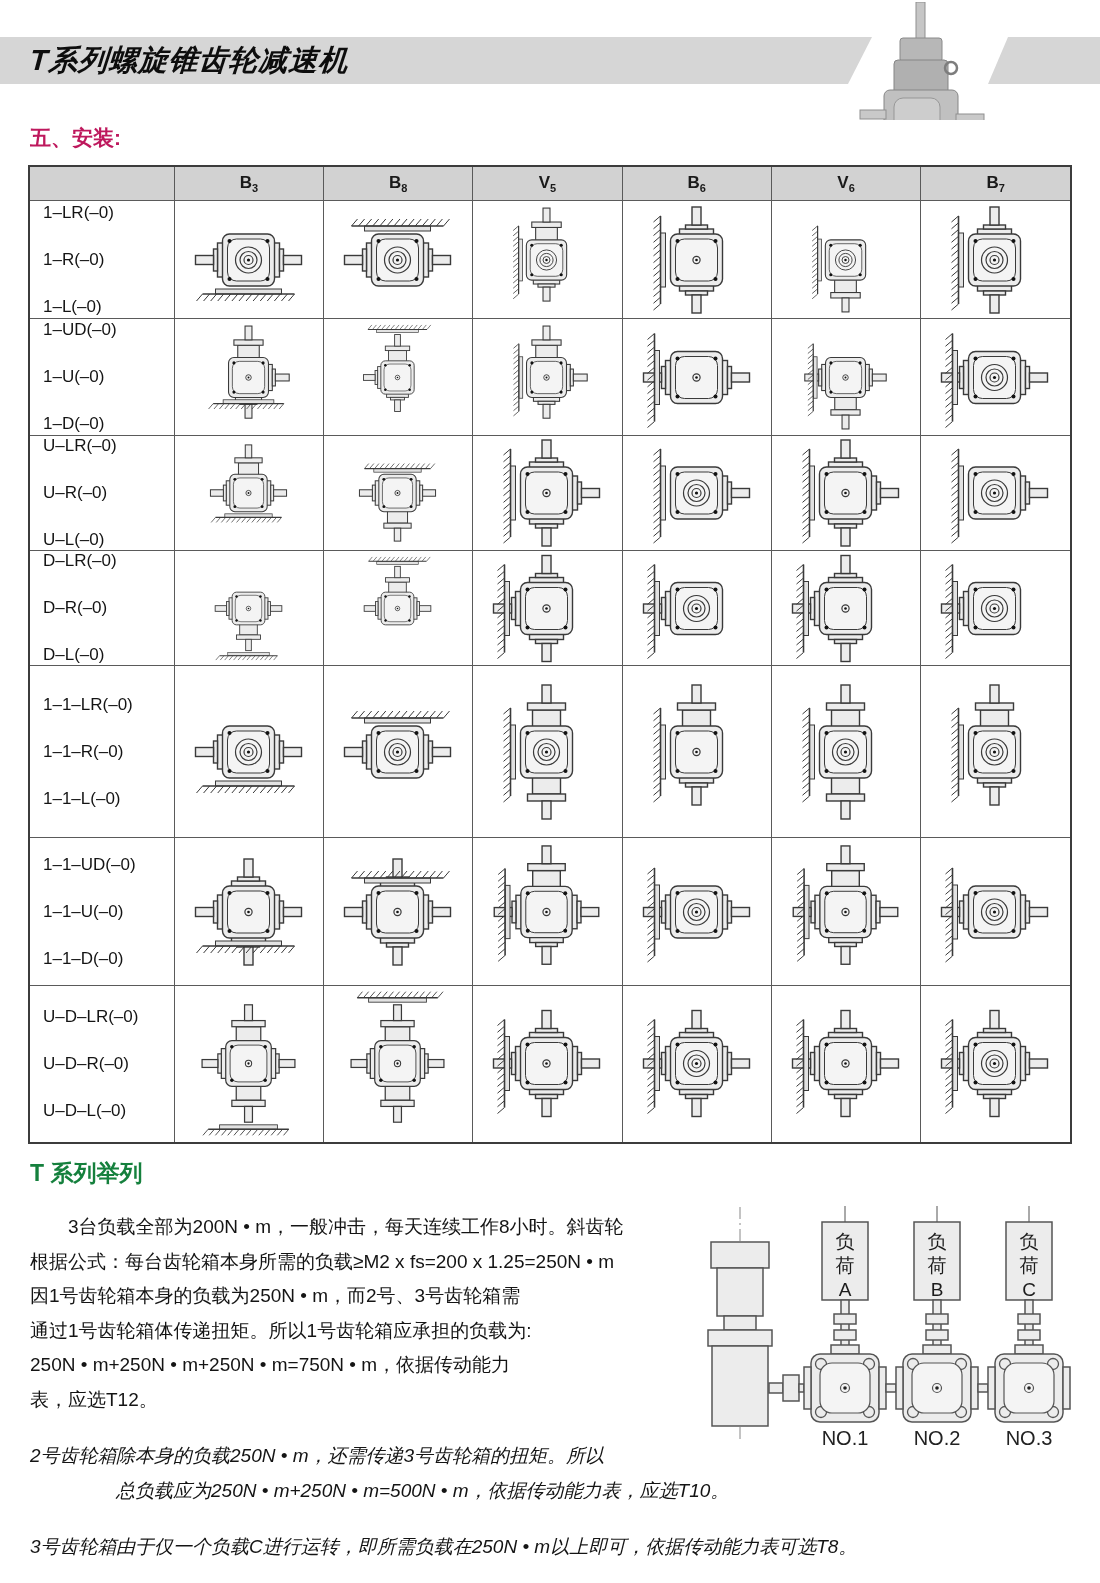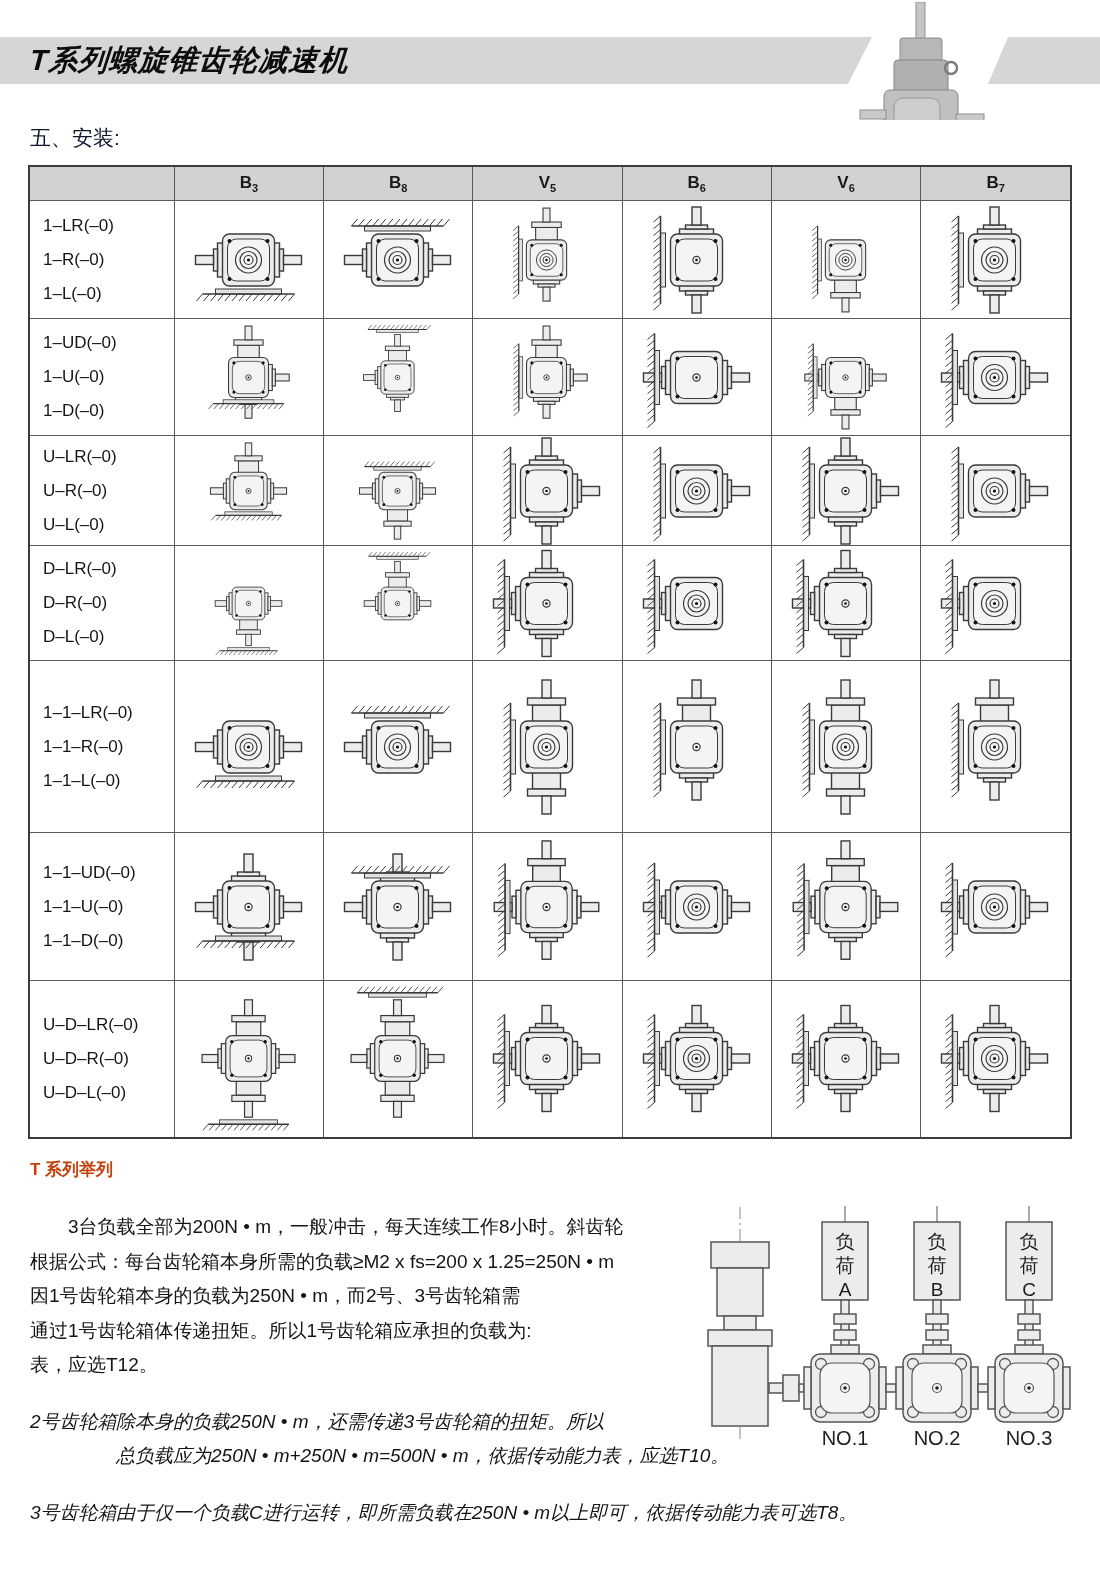--- a/index.html
+++ b/index.html
@@ -7,32 +7,32 @@
         font-family:"Liberation Sans","DejaVu Sans",sans-serif;color:#111;}
   
   .banner{position:absolute;top:37px;left:0;width:872px;height:47px;background:#d6d6d6;
           clip-path:polygon(0 0,100% 0,calc(100% - 24px) 100%,0 100%);display:flex;align-items:center;}
   .banner2{position:absolute;top:37px;left:988px;width:112px;height:47px;background:#d6d6d6;
           clip-path:polygon(20px 0,100% 0,100% 100%,0 100%);}
   .page-title{font-size:29px;font-weight:700;font-style:italic;letter-spacing:1px;
           padding-left:30px;color:#0d0d0d;transform:skewX(-4deg);}
   .photo{position:absolute;left:852px;top:2px;width:138px;height:118px;}
   
-  .install-heading{position:absolute;left:30px;top:124px;font-size:21px;font-weight:400;color:#0f172a;}
+  .install-heading{position:absolute;left:30px;top:124px;font-size:21px;font-weight:700;color:#be185d;}
   
   .tbl-wrap{position:absolute;left:28px;top:165px;}
   table.install{border-collapse:collapse;table-layout:fixed;width:1044px;border:2px solid #3c3c3c;background:#fff;}
   table.install th,table.install td{border:1px solid #5a5a5a;padding:0;vertical-align:middle;}
   table.install th{height:33px;background:#d2d2d2;font-size:17px;font-weight:600;color:#1a1a1a;}
   table.install th sub{font-size:11px;}
   td.lbl{font-size:17px;color:#141414;}
-  td.lbl .lines{display:flex;flex-direction:column;justify-content:center;gap:14px;padding-left:13px;}
+  td.lbl .lines{display:flex;flex-direction:column;justify-content:center;gap:27px;padding-left:13px;}
   td.draw svg{display:block;}
   
-  .example-heading{position:absolute;left:30px;top:1158px;font-size:17px;font-weight:700;color:#c2410c;}
+  .example-heading{position:absolute;left:30px;top:1158px;font-size:23px;font-weight:700;color:#15803d;}
   .example-text{position:absolute;left:30px;top:1210px;width:1050px;font-size:19px;line-height:34.5px;
                 color:#141414;white-space:nowrap;}
   .intro-line.indent{ text-indent:2em; }
   .entry{display:flex;}
   .entry.gap{margin-top:22px;font-style:italic;}
   .entry-label{width:86px;flex:none;}
   .entry-body{flex:1;}
   .diagram{position:absolute;left:685px;top:1192px;width:415px;height:258px;}
 </style>
 </head>
@@ -1782,20 +1782,21 @@
 
   <div class="example-heading">T 系列举列</div>
 
   <div class="example-text">
       <div class="intro-line indent">3台负载全部为200N • m，一般冲击，每天连续工作8小时。斜齿轮</div>
       <div class="intro-line">根据公式：每台齿轮箱本身所需的负载≥M2 x fs=200 x 1.25=250N • m</div>
       <div class="entry">
         <div class="entry-body">
           <div>因1号齿轮箱本身的负载为250N • m，而2号、3号齿轮箱需</div>
           <div>通过1号齿轮箱体传递扭矩。所以1号齿轮箱应承担的负载为:</div>
+          <div>250N • m+250N • m+250N • m=750N • m，依据传动能力</div>
           <div>表，应选T12。</div>
         </div>
       </div>
       <div class="entry gap">
         <div class="entry-label">2号齿轮箱</div>
         <div class="entry-body">
           <div>除本身的负载250N • m，还需传递3号齿轮箱的扭矩。所以</div>
           <div>总负载应为250N • m+250N • m=500N • m，依据传动能力表，应选T10。</div>
         </div>
       </div>

